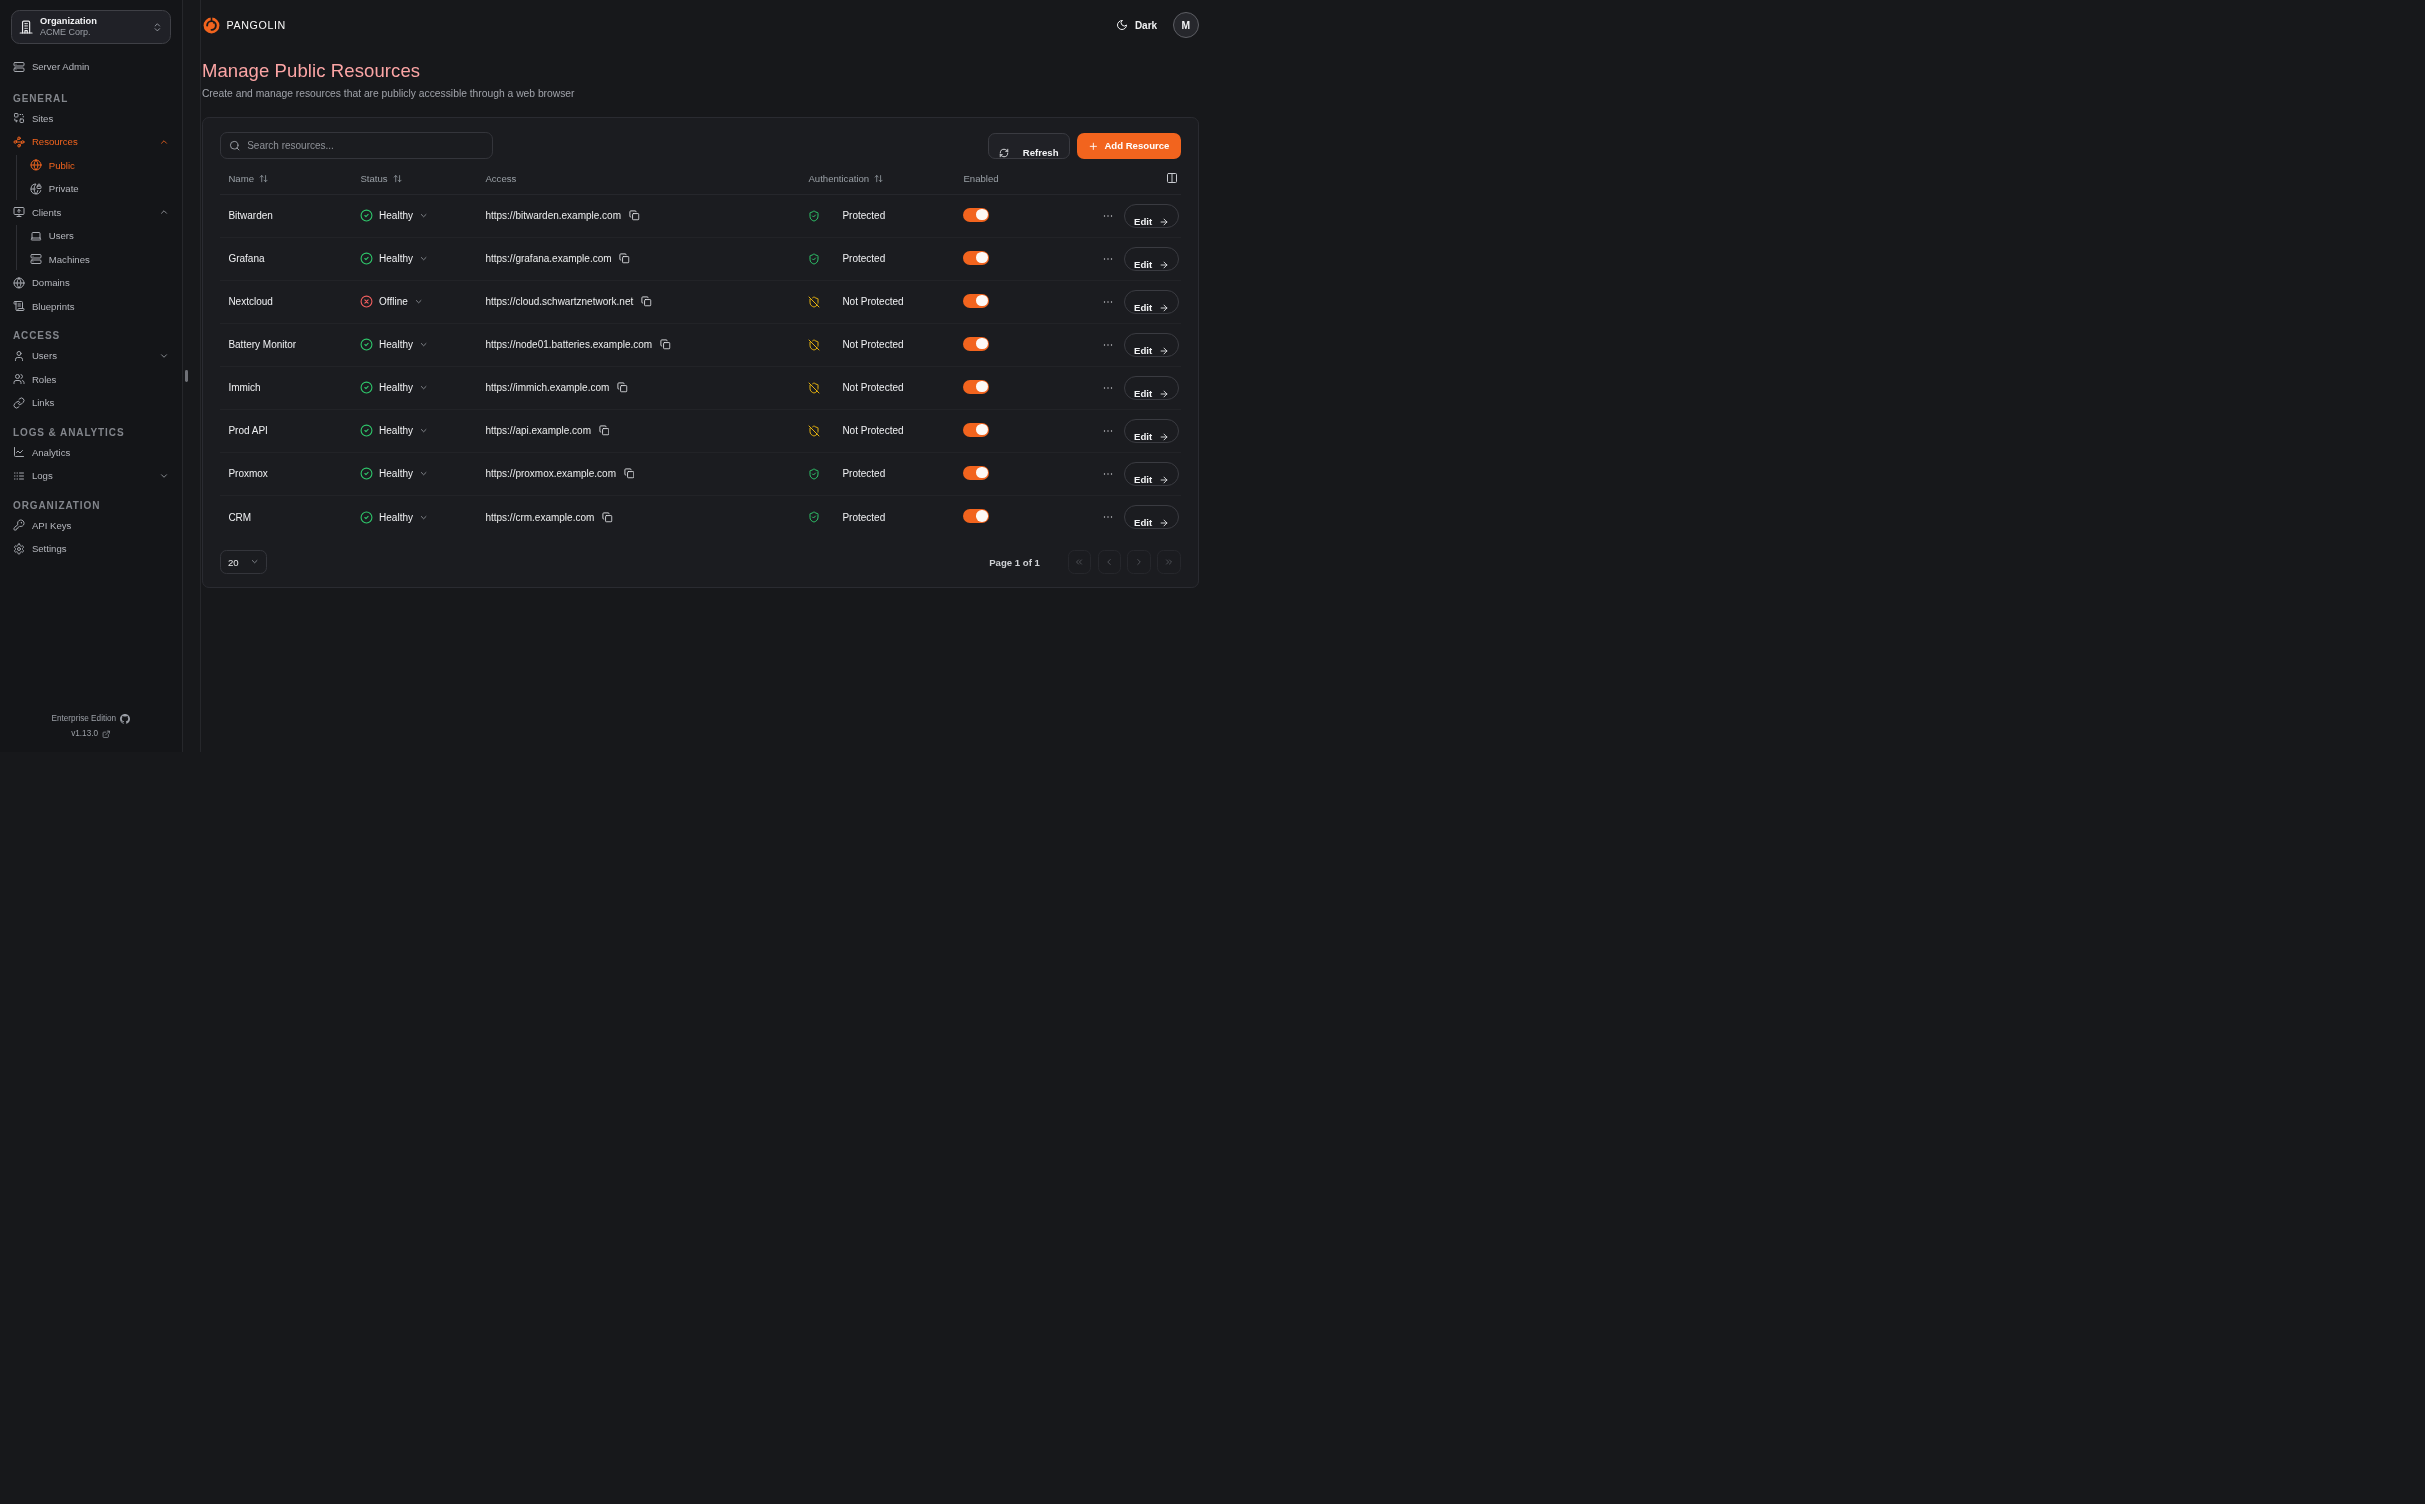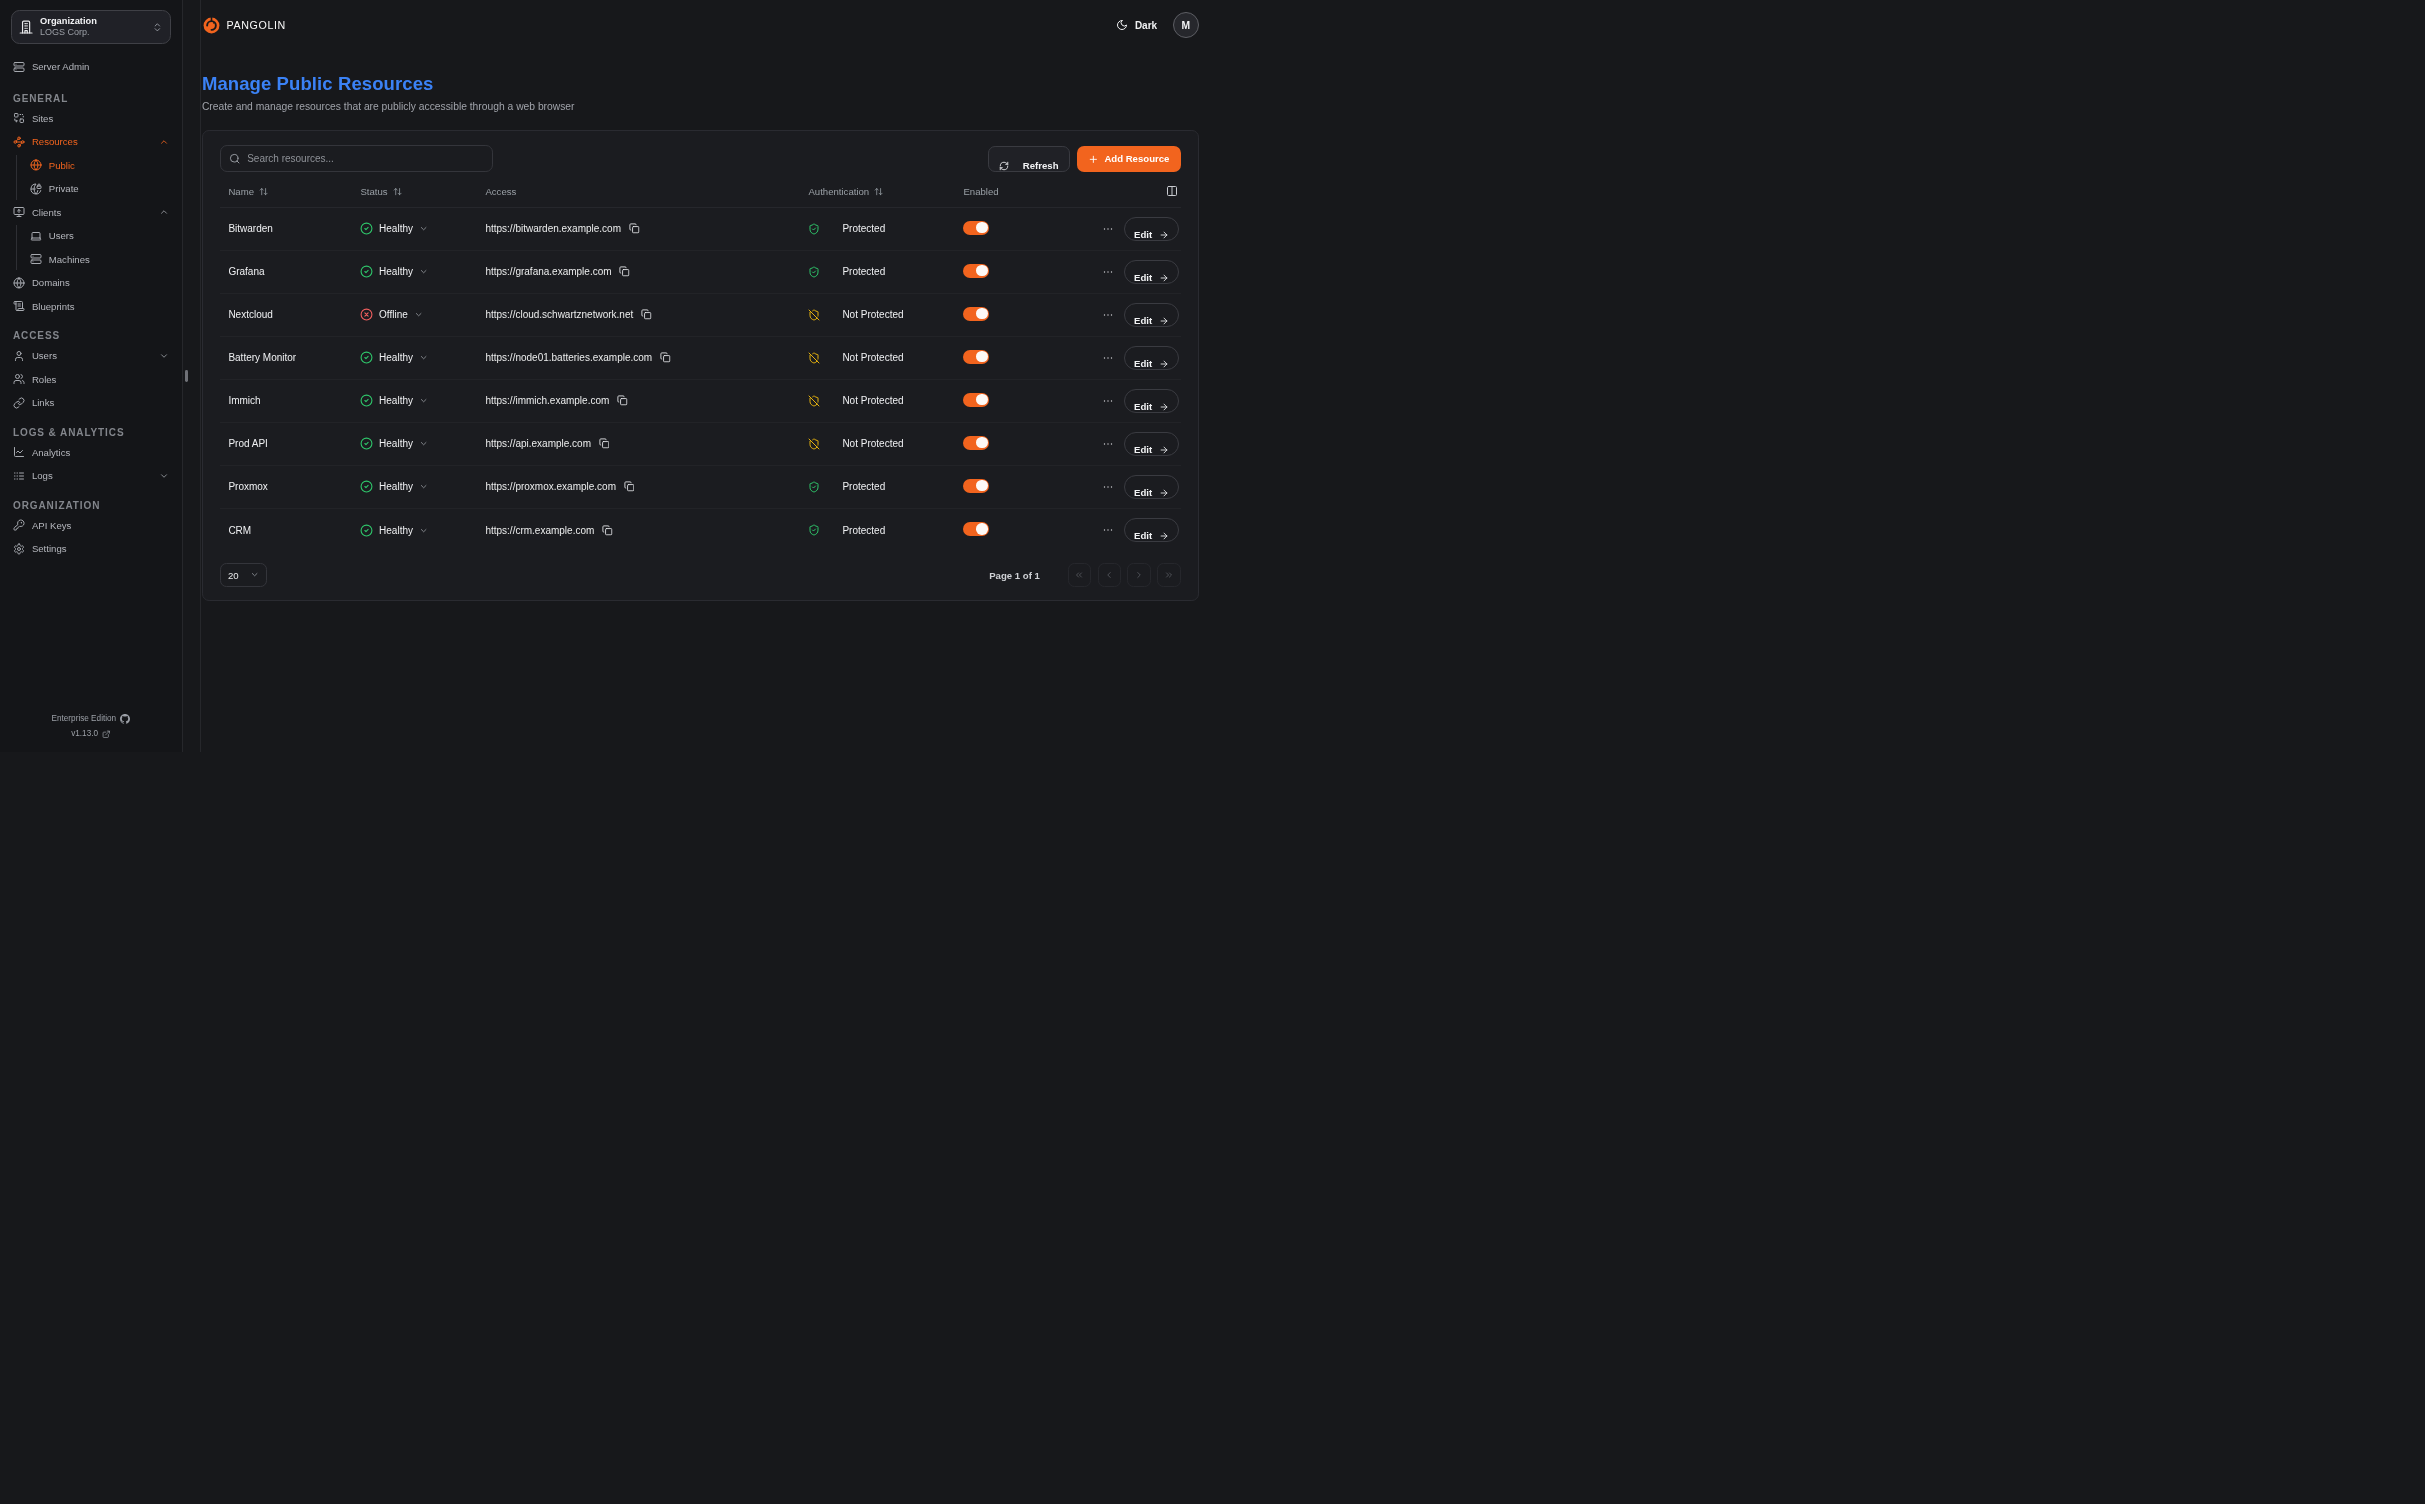--- a/index.html
+++ b/index.html
@@ -68,21 +68,21 @@
   .brand-name { font-size:10.7px; font-weight:400; letter-spacing:0.6px; color:#fafafa; }
   #topbar-right { margin-left:auto; display:flex; align-items:center; gap:15.7px; }
   .theme-btn { display:flex; align-items:center; gap:6.4px; font-size:10px; font-weight:600; color:#f0f1f3; background:none; border:none; cursor:pointer; font-family:inherit; }
   .theme-btn .ic { color:#f0f1f3; }
   .avatar {
     width:26px; height:26px; border-radius:50%; background:#26272c; border:0.7px solid #5d5e64;
     display:flex; align-items:center; justify-content:center; font-size:10.3px; font-weight:700; color:#f2f3f5;
     cursor:pointer;
   }
 
-  .page-title { margin-top:23px; font-size:18.5px; font-weight:700; color:#3b82f6; letter-spacing:0.1px; }
+  .page-title { margin-top:10px; font-size:18.5px; font-weight:400; color:#fca5a5; letter-spacing:0.1px; }
   .page-sub { margin-top:5.7px; font-size:10.3px; color:#a0a3aa; }
 
   
   .card {
     margin-top:18.5px; background:#1b1c20; border:0.7px solid #2a2b31; border-radius:7.1px;
     padding:14.2px 17px 13px;
   }
   .toolbar { display:flex; align-items:center; }
   .search-box {
     width:273px; height:27px; border:0.7px solid #34353b; border-radius:7.1px;
@@ -350,21 +350,21 @@
     </symbol>
 </svg>
 
 <aside id="sidebar">
   <div class="org-card">
     <svg class="ic" width="14.2" height="14.2" viewBox="0 0 20 20">
         <use href="#i-building"></use>
       </svg>
     <div class="org-texts">
       <div class="org-label">Organization</div>
-      <div class="org-value">LOGS Corp.</div>
+      <div class="org-value">ACME Corp.</div>
     </div>
     <svg class="ic updown" width="10.7" height="10.7" viewBox="0 0 15 15">
         <use href="#i-updown"></use>
       </svg>
   </div>
 
   <div id="server-admin-slot">
       <div class="nav-item">
         <svg class="ic" width="12" height="12" viewBox="0 0 17 17">
           <use href="#i-server"></use>

